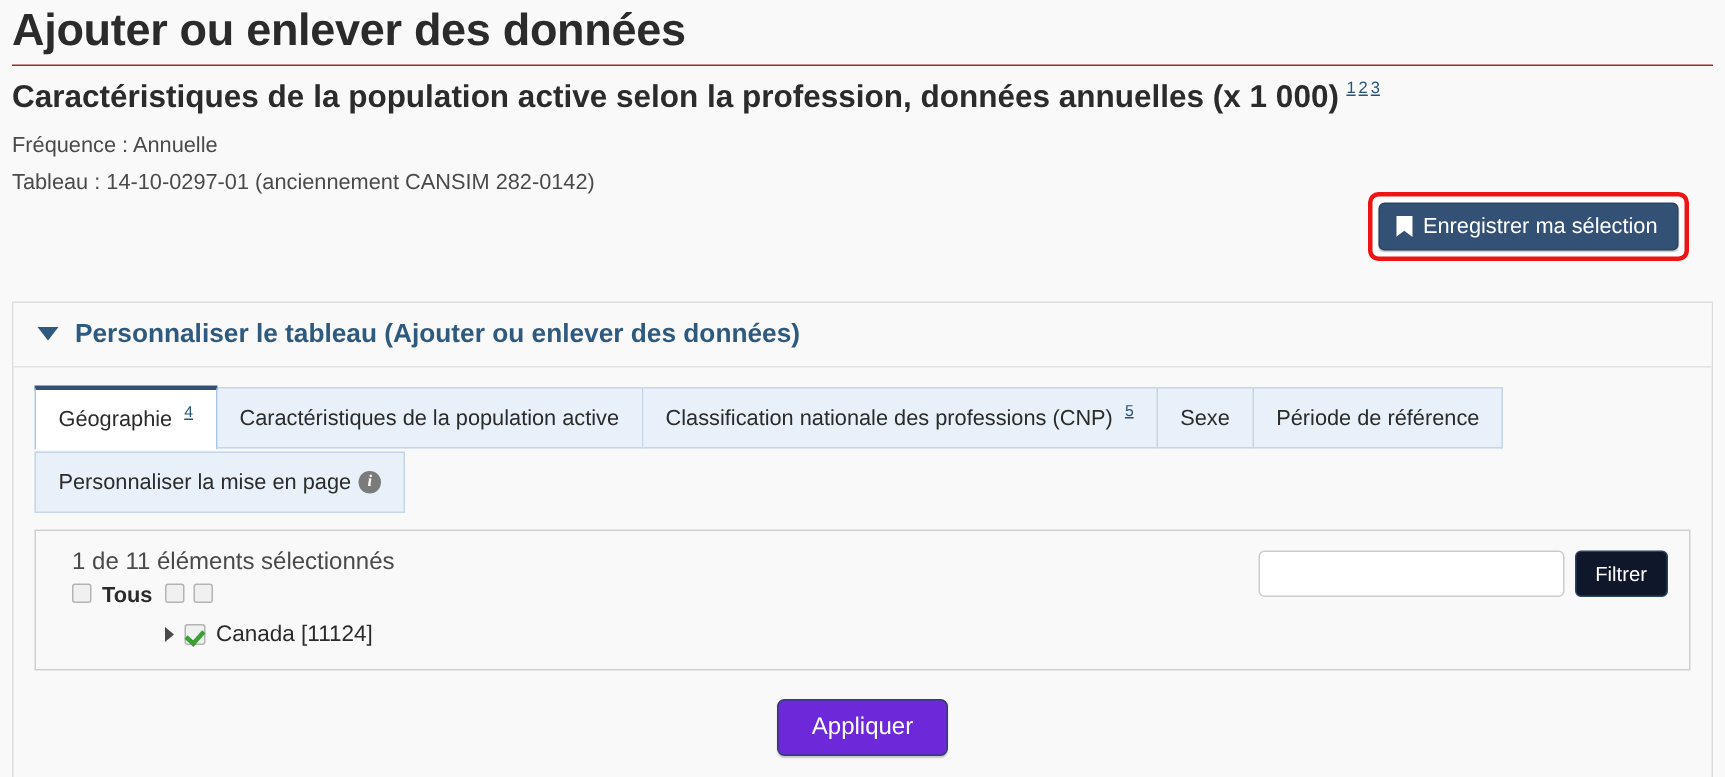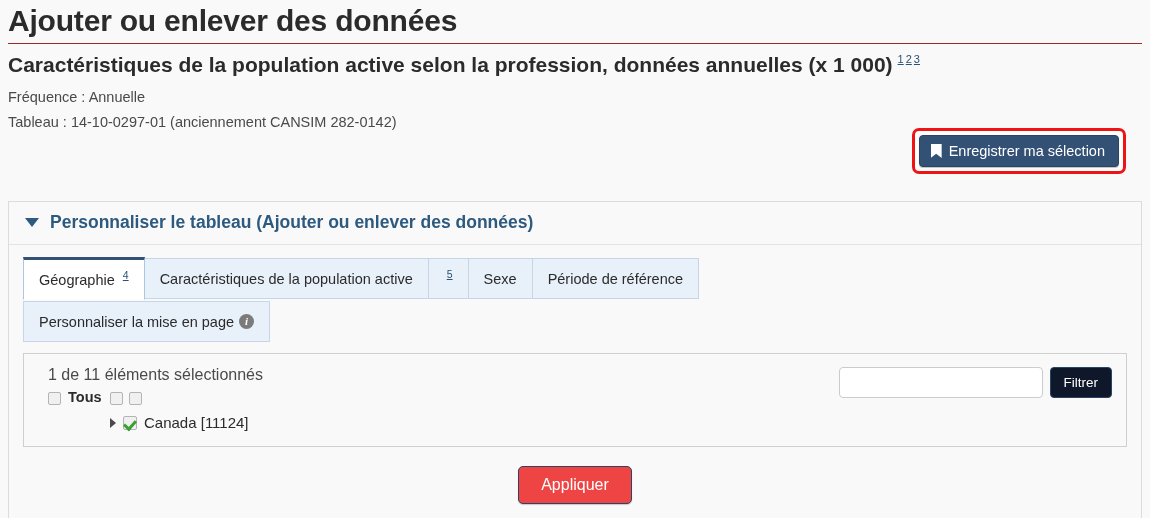--- a/index.html
+++ b/index.html
@@ -217,21 +217,21 @@
   .count-line {
     font-size: 16px;
     color: #4a4a4a;
     line-height: 18px;
     padding-left: 10px;
   }
   .count-num { color: #4a4a4a; }
 
   .tous-row {
     display: flex;
-    align-items: flex-end;
+    align-items: flex-start;
     gap: 6px;
     margin-top: 5px;
     padding-left: 10px;
   }
   .cb {
     display: inline-block;
     width: 13px;
     height: 13px;
     border: 1px solid #b4b4b4;
     background: #f0f0f0;
@@ -321,21 +321,21 @@
     height: 31px;
     cursor: pointer;
   }
 
   
   .apply-wrap {
     text-align: center;
     padding: 19px 0 6px 0;
   }
   .apply-btn {
-    background: #ef4444;
+    background: #6d28d9;
     border: 1px solid #2a4463;
     border-radius: 5px;
     color: #ffffff;
     font-size: 16px;
     font-family: "Liberation Sans", sans-serif;
     padding: 9px 22px;
     cursor: pointer;
     box-shadow: 0 1px 1px rgba(0,0,0,0.2);
   }
 </style>
@@ -383,20 +383,21 @@
 
       <div class="tabs-row">
         <div class="tab active">
           <span>Géographie</span>
           <a href="#" class="tab-sup">4</a>
         </div>
         <div class="tab">
           <span>Caractéristiques de la population active</span>
         </div>
         <div class="tab">
+          <span>Classification nationale des professions (CNP)</span>
           <a href="#" class="tab-sup">5</a>
         </div>
         <div class="tab">
           <span>Sexe</span>
         </div>
         <div class="tab">
           <span>Période de référence</span>
         </div>
       </div>
 

